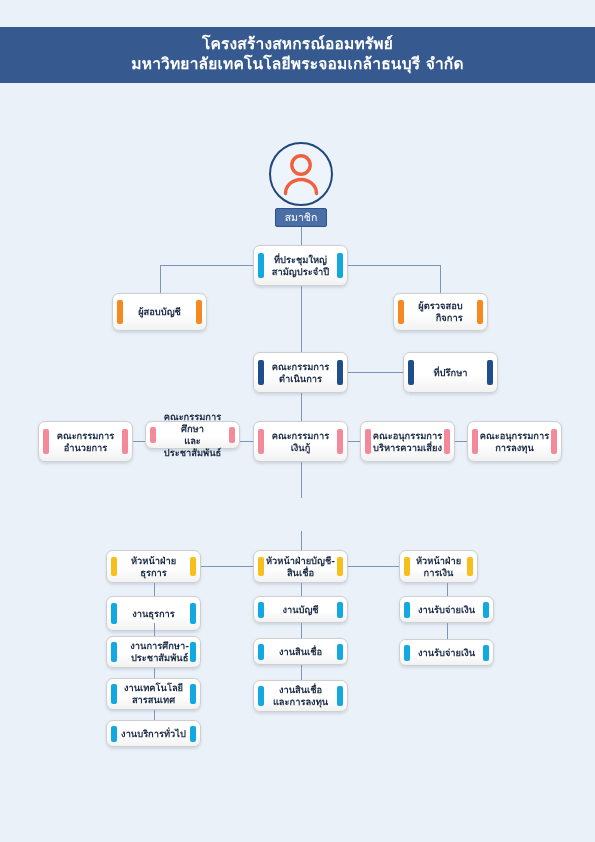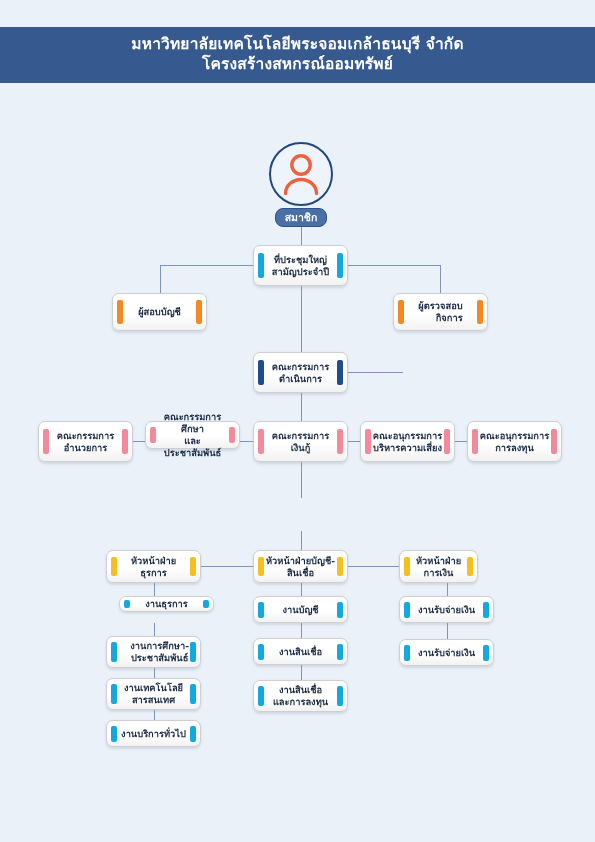--- a/index.html
+++ b/index.html
@@ -44,24 +44,24 @@
     border-radius: 50%;
     background: #eef4fb;
   }
   .member-circle svg { display: block; margin: 8px auto 0; }
   .member-badge {
     position: absolute;
     left: 275px; top: 208px;
     width: 52px; height: 19px;
     background: #4a6fa7;
     border: 1.5px solid #2f528c;
-    border-radius: 8px;
+    border-radius: 2px;
     color: #fff;
     font-size: 10.5px;
-    font-weight: bold;
+    font-weight: normal;
     display: flex; align-items: center; justify-content: center;
   }
 
   
   .box {
     position: absolute;
     background: linear-gradient(180deg,#ffffff 0%,#ffffff 55%,#f2f2f2 100%);
     border: 1.2px solid #cfcfcf;
     border-radius: 7px;
     box-shadow: 0 1.5px 2.5px rgba(80,95,120,.17);
@@ -96,22 +96,22 @@
   .acc-pink   { --acc: #f4899a; }
   .acc-magenta{ --acc: #ec3d8c; }
   .acc-gold   { --acc: #f7bf1c; }
 </style>
 </head>
 <body>
 
 <div id="stage">
 
   <div class="banner">
+    <div class="line">โครงสร้างสหกรณ์ออมทรัพย์</div>
     <div class="line">มหาวิทยาลัยเทคโนโลยีพระจอมเกล้าธนบุรี จำกัด</div>
-    <div class="line">โครงสร้างสหกรณ์ออมทรัพย์</div>
   </div>
 
   <div class="member-circle">
     <svg width="40" height="44" viewBox="0 0 40 44">
       <circle cx="20" cy="13" r="9.2" fill="none" stroke="#f1603c" stroke-width="3.4"></circle>
       <path d="M4.5 41.5 a15.5 14 0 0 1 31 0" fill="none" stroke="#f1603c" stroke-width="3.4" stroke-linecap="round"></path>
     </svg>
   </div>
   <div class="member-badge">สมาชิก</div>
 
@@ -135,20 +135,23 @@
 กิจการ</span>
   </div>
 
   <div class="ln v" style="left:300.5px; top:286px; height:66px;"></div>
 
   <div class="box acc-navy" style="left:253px; top:352px; width:95px; height:41px;">
     <span class="txt">คณะกรรมการ
 ดำเนินการ</span>
   </div>
   <div class="ln h" style="left:348px; top:372px; width:55px;"></div>
+  <div class="box acc-navy" style="left:403px; top:352px; width:95px; height:41px;">
+    <span class="txt">ที่ปรึกษา</span>
+  </div>
 
   <div class="ln v" style="left:300.5px; top:393px; height:28px;"></div>
 
   <div class="box acc-pink" style="left:38px; top:421px; width:95px; height:41px;">
     <span class="txt">คณะกรรมการ
 อำนวยการ</span>
   </div>
   <div class="ln h" style="left:133px; top:441px; width:12px;"></div>
   <div class="box acc-pink" style="left:145px; top:421px; width:95px; height:28px;">
     <span class="txt">คณะกรรมการศึกษา
@@ -182,21 +185,21 @@
   </div>
   <div class="box acc-gold" style="left:253px; top:550px; width:95px; height:33px;">
     <span class="txt">หัวหน้าฝ่ายบัญชี-
 สินเชื่อ</span>
   </div>
   <div class="box acc-gold" style="left:399px; top:550px; width:79px; height:33px;">
     <span class="txt">หัวหน้าฝ่ายการเงิน</span>
   </div>
 
   <div class="ln v" style="left:153.5px; top:583px; height:13px;"></div>
-  <div class="box acc-cyan" style="left:106px; top:596px; width:95px; height:16px;margin-left:13px;">
+  <div class="box acc-cyan" style="left:106px; top:596px; width:95px; height:35px;">
     <span class="txt">งานธุรการ</span>
   </div>
   <div class="ln v" style="left:153.5px; top:623px; height:13px;"></div>
   <div class="box acc-cyan" style="left:106px; top:636px; width:95px; height:32px;justify-content:flex-end;">
     <span class="txt">งานการศึกษา-
 ประชาสัมพันธ์</span>
   </div>
   <div class="ln v" style="left:153.5px; top:668px; height:10px;"></div>
   <div class="box acc-cyan" style="left:106px; top:678px; width:95px; height:32px;">
     <span class="txt">งานเทคโนโลยี

